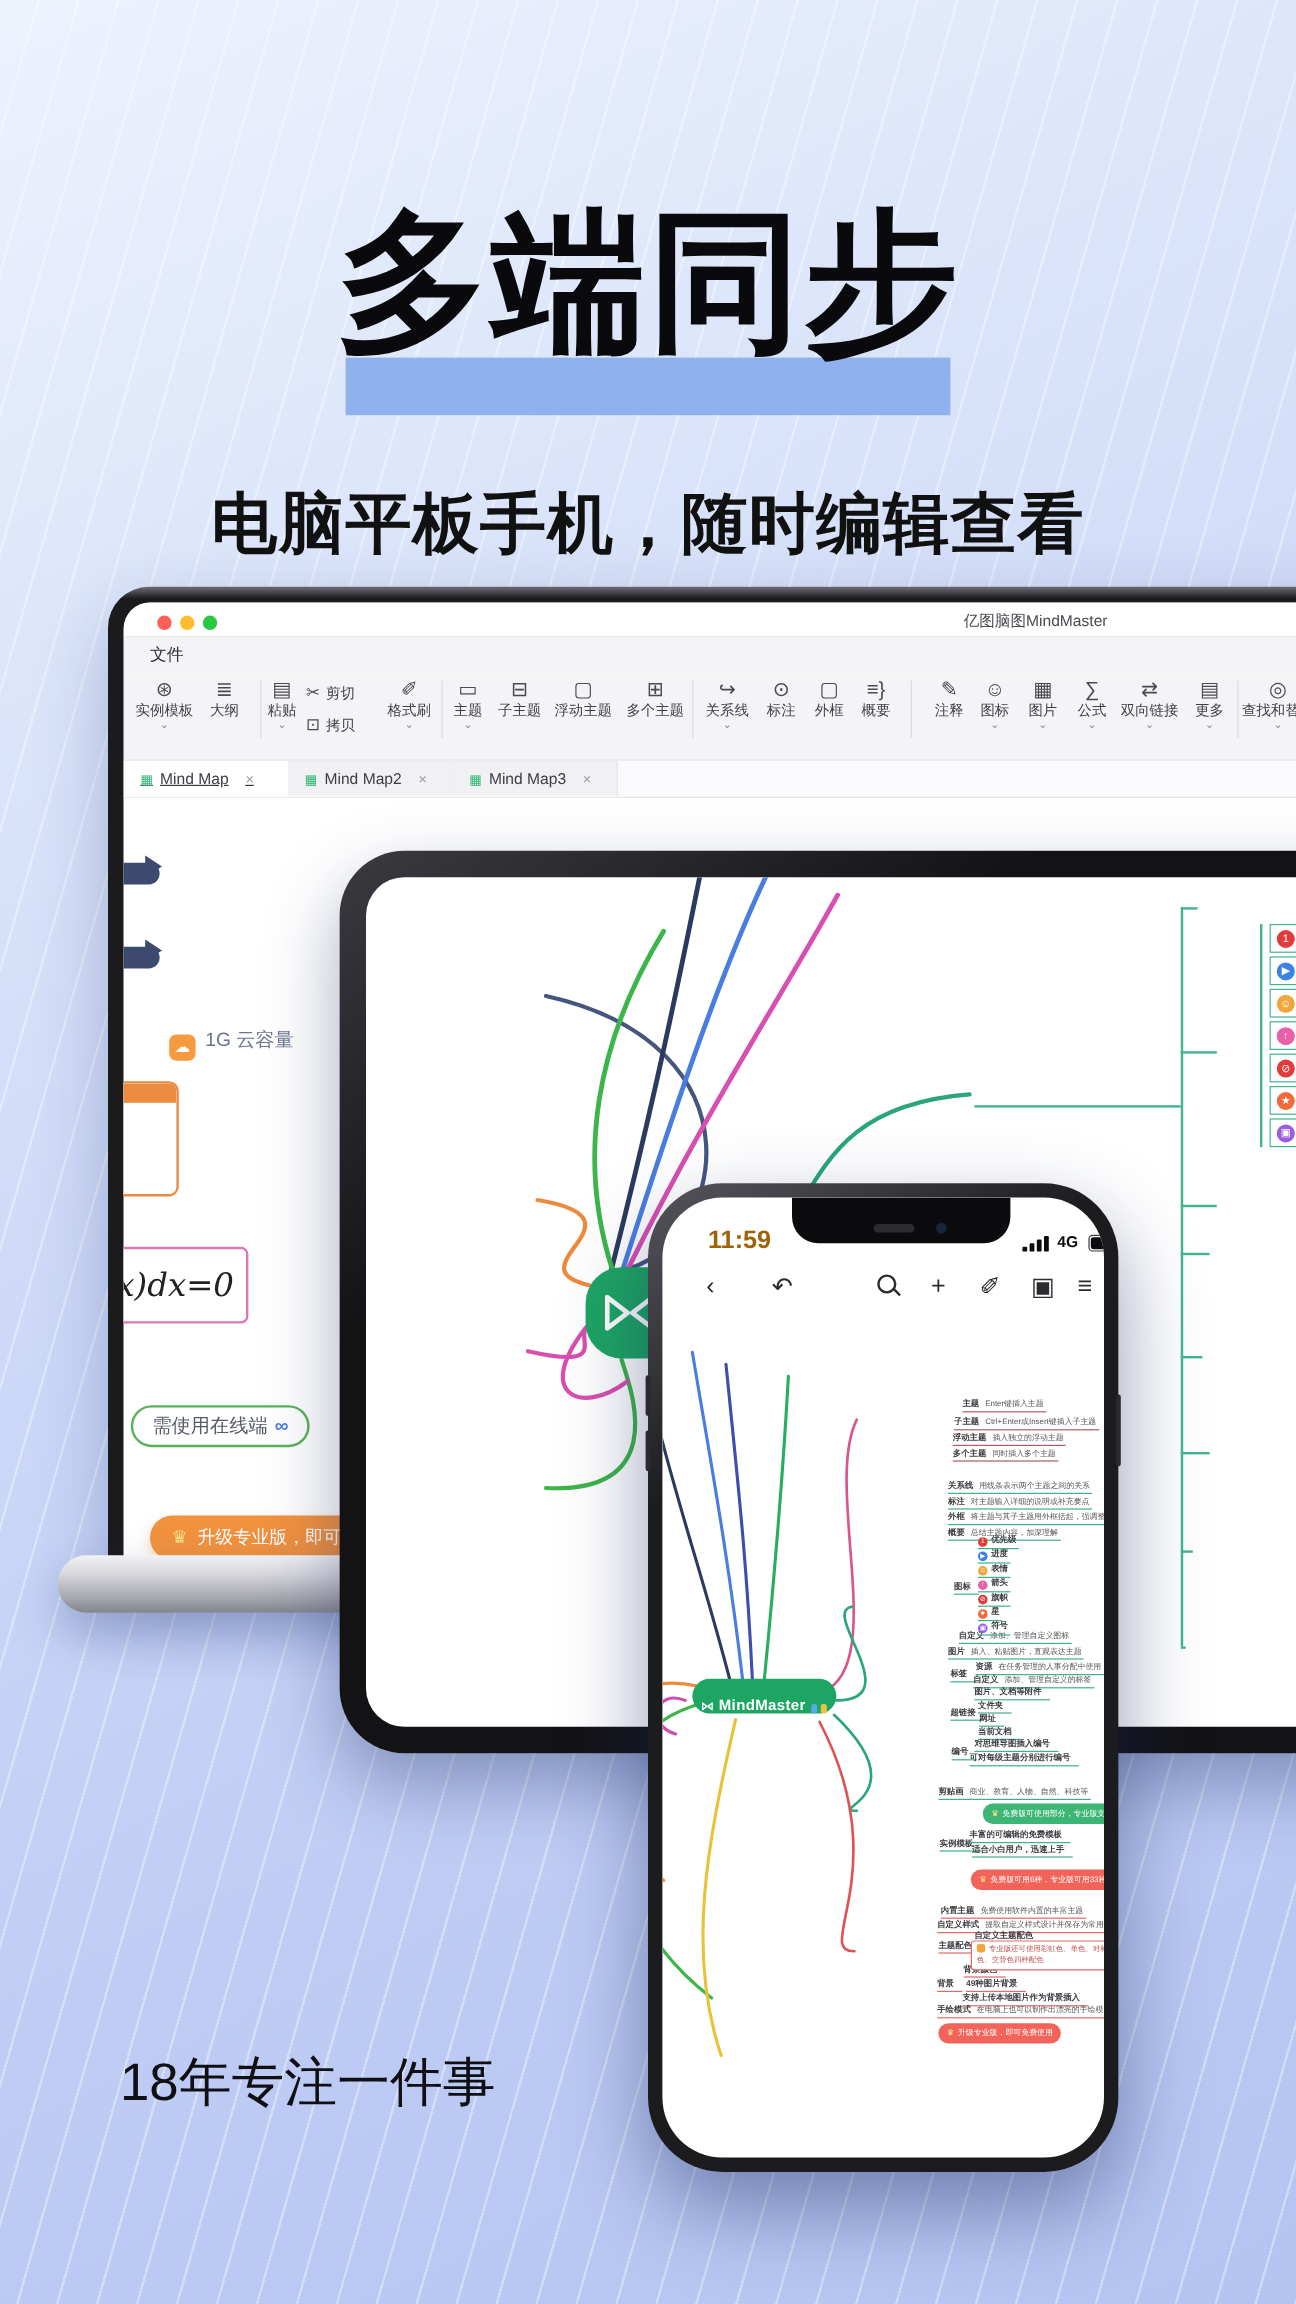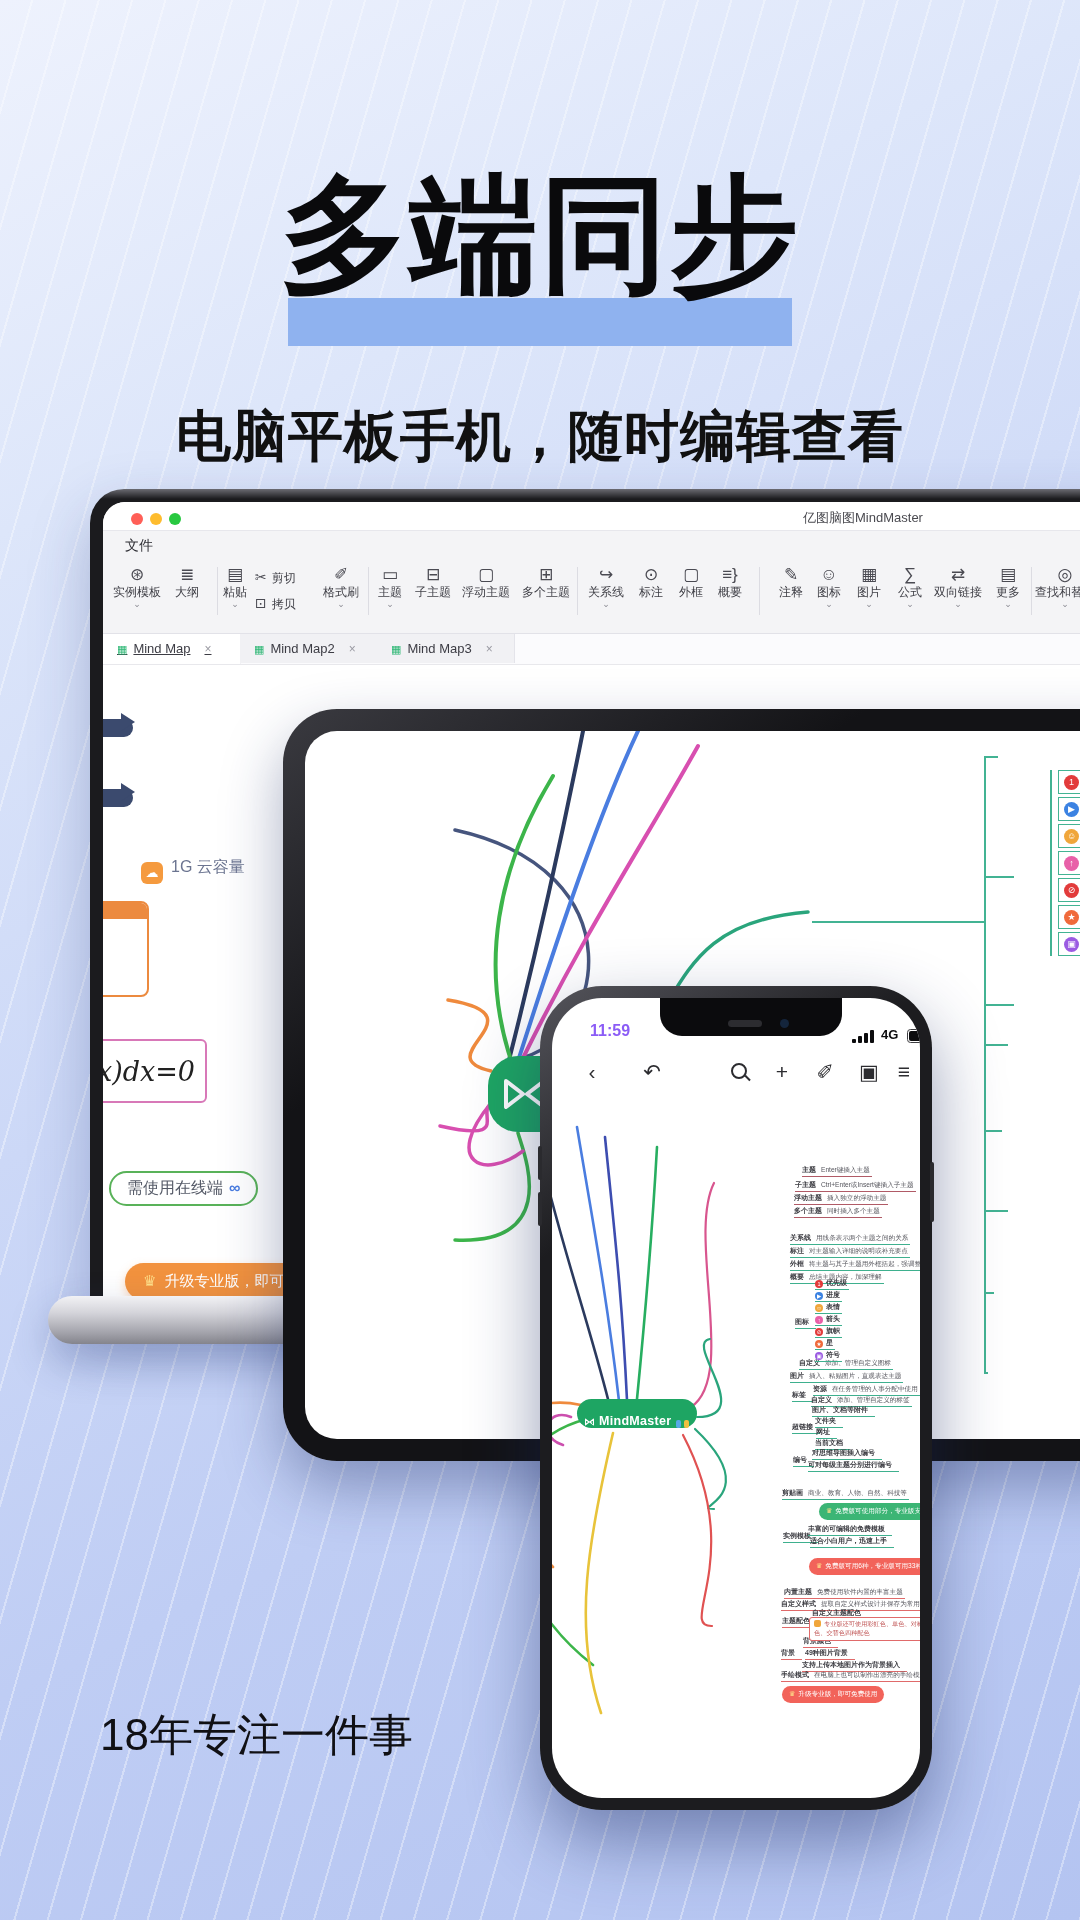--- a/index.html
+++ b/index.html
@@ -75,21 +75,21 @@
   .gnode{position:absolute;background:#1ea563;border-radius:30px;display:flex;align-items:center;padding-left:16px;box-sizing:border-box}
   
   .phone{position:absolute;left:540px;top:986px;width:392px;height:824px;z-index:8;
     background:linear-gradient(145deg,#55555c,#1c1c1f 25%);border-radius:62px;padding:12px;box-sizing:border-box;
     box-shadow:0 30px 70px rgba(25,40,95,.45)}
   .pbtn{position:absolute;background:#2a2a2e;border-radius:3px}
   .pscreen{position:relative;width:100%;height:100%;background:#fff;border-radius:50px;overflow:hidden}
   .notch{position:absolute;left:108px;top:0;width:182px;height:38px;background:#0b0b0d;border-radius:0 0 22px 22px}
   .speaker{position:absolute;left:68px;top:22px;width:34px;height:7px;border-radius:4px;background:#2c2c30}
   .cam{position:absolute;left:120px;top:21px;width:9px;height:9px;border-radius:50%;background:#14253c}
-  .ptime{position:absolute;left:38px;top:24px;font-size:16px;font-weight:700;color:#8b5cf6}
+  .ptime{position:absolute;left:38px;top:24px;font-size:21px;font-weight:700;color:#a16207}
   .sig{position:absolute;left:300px;top:32px;width:24px;height:13px}
   .sig i{position:absolute;bottom:0;width:4px;background:#0c0c0e;border-radius:1px}
   .s4g{position:absolute;left:329px;top:29px;font-size:13px;font-weight:700;color:#0c0c0e}
   .batt{position:absolute;left:355px;top:31px;width:23px;height:12px;border:1.5px solid #3c3c40;border-radius:3.5px}
   .batt i{position:absolute;left:1px;top:1px;bottom:1px;width:70%;background:#0c0c0e;border-radius:2px}
   .batt:after{content:"";position:absolute;right:-5px;top:3px;width:2.5px;height:5px;background:#3c3c40;border-radius:0 2px 2px 0}
   .ptool{position:absolute;top:62px;transform:translateX(-50%);font-size:21px;color:#2c2c30}
   .i-mag{display:inline-block;width:12px;height:12px;border:2.2px solid #2c2c30;border-radius:50%;position:relative}
   .i-mag:after{content:"";position:absolute;width:7px;height:2.2px;background:#2c2c30;transform:rotate(45deg);right:-6px;bottom:-2px}
   .pcontent{position:absolute;inset:0}

